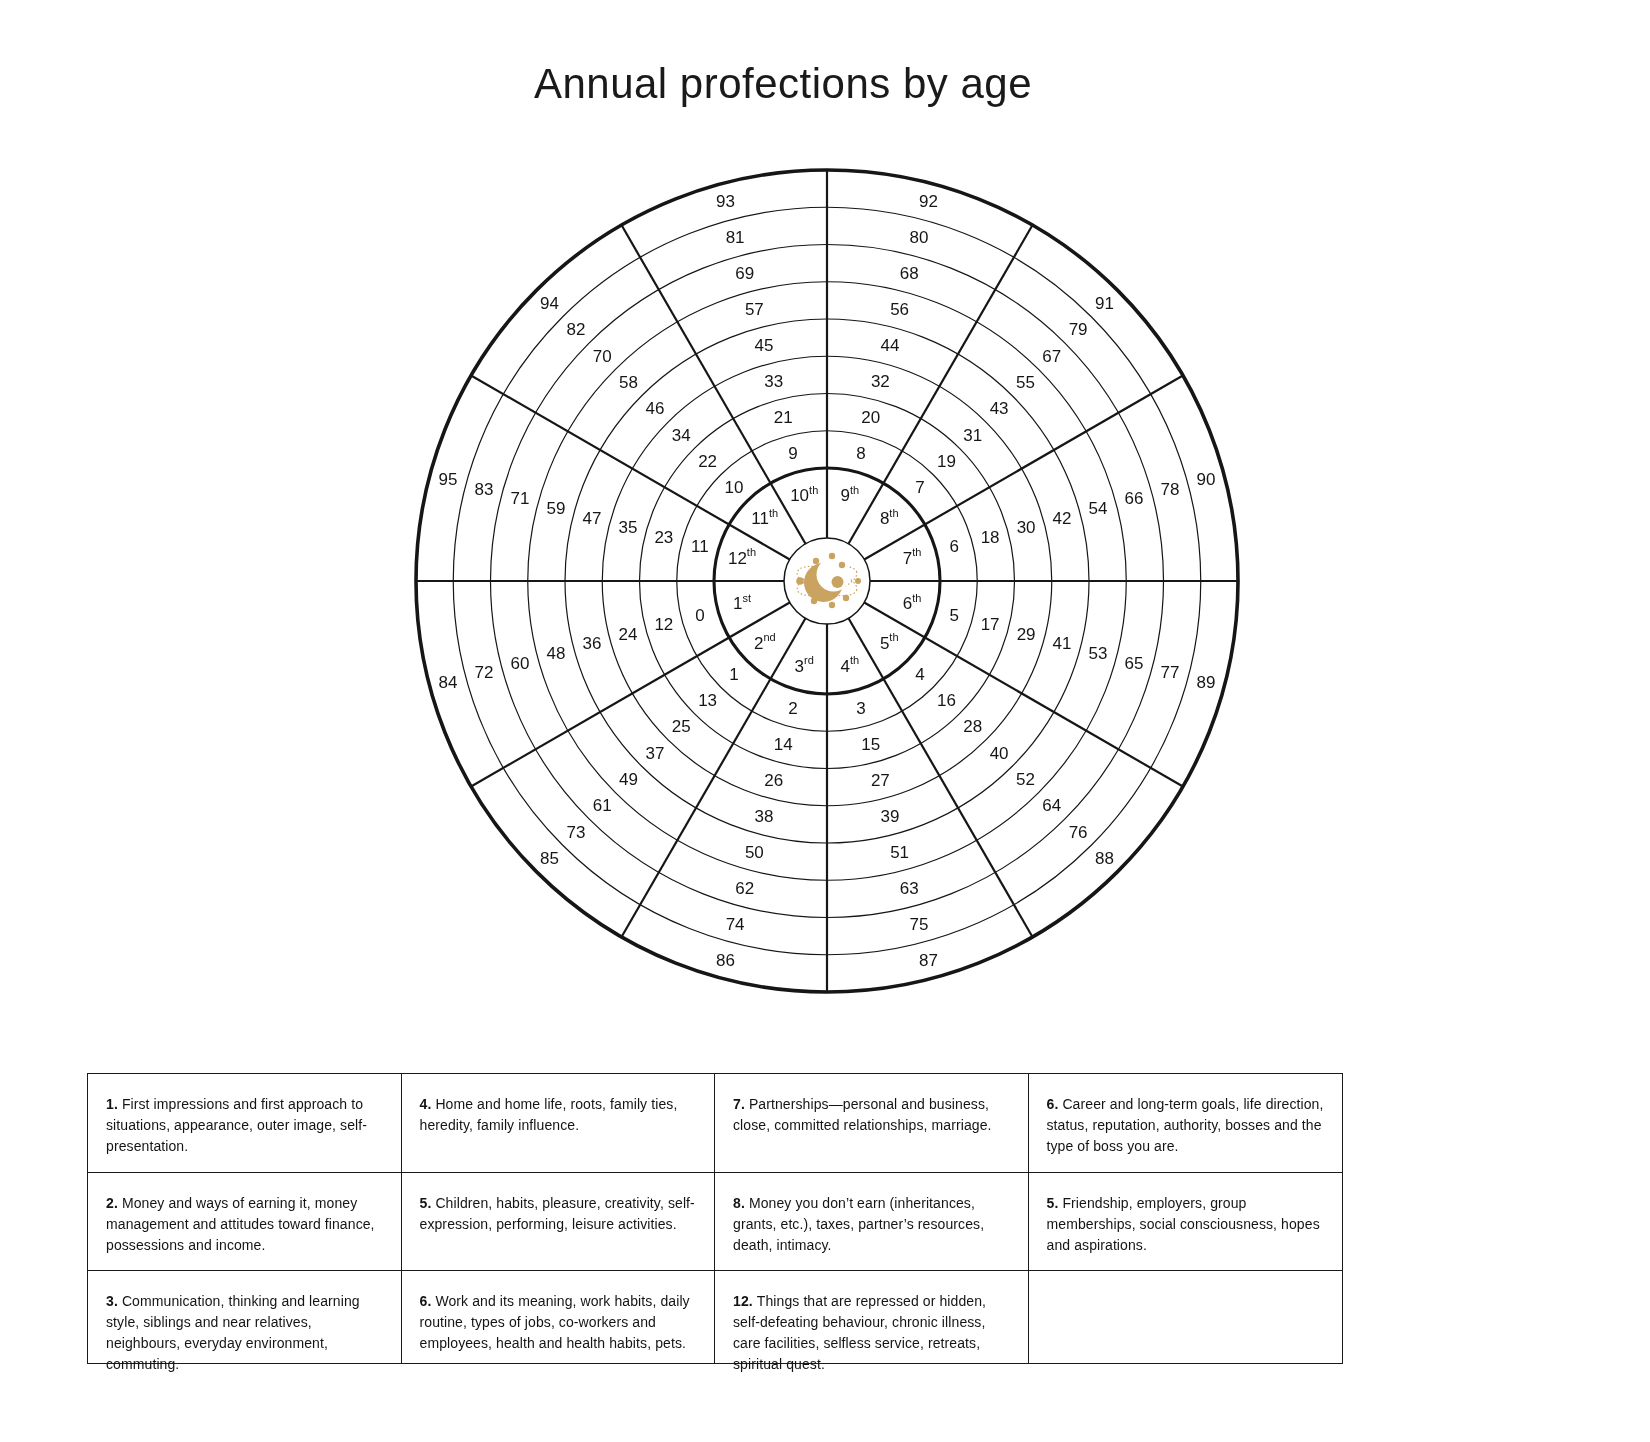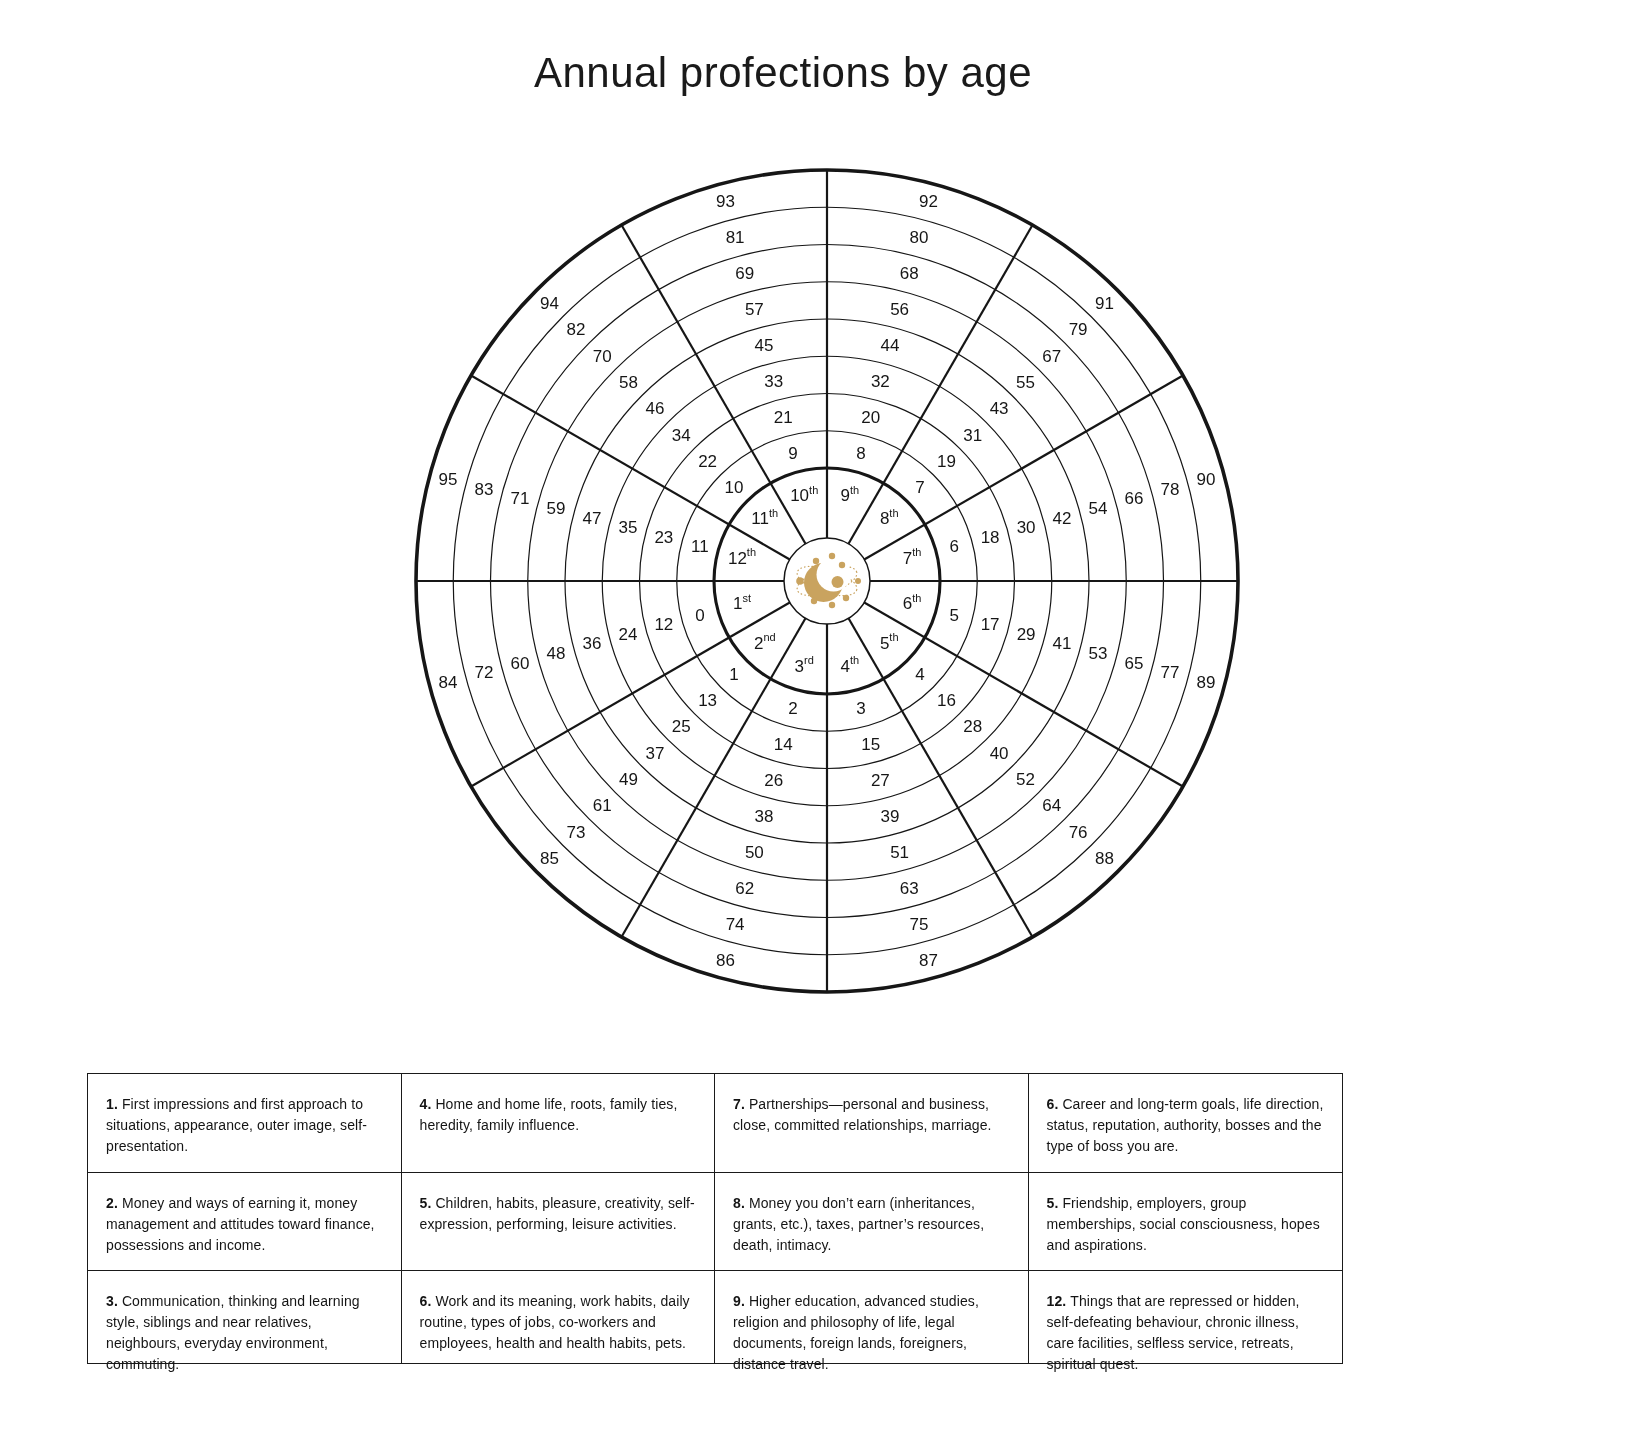--- a/index.html
+++ b/index.html
@@ -1,18 +1,18 @@
 <!DOCTYPE html>
 <html><head>
 <meta charset="utf-8">
 <style>
   html,body{margin:0;padding:0;background:#ffffff;}
   body{width:1650px;height:1442px;position:relative;overflow:hidden;
        font-family:"Liberation Sans",sans-serif;color:#111;}
-  .title{position:absolute;top:49px;left:0;width:1566px;text-align:center;
+  .title{position:absolute;top:60px;left:0;width:1566px;text-align:center;
          font-size:42px;font-weight:400;letter-spacing:.5px;color:#1a1a1a;}
   svg{position:absolute;top:0;left:0;}
   svg text{text-anchor:middle;dominant-baseline:central;fill:#161616;
            font-family:"Liberation Sans",sans-serif;}
   .age-label{font-size:17px;}
   .house-label{font-size:17px;}
   .house-sup{font-size:11px;}
   .houses-table{position:absolute;left:87px;top:1073px;width:1256px;
         display:grid;grid-template-columns:repeat(4,1fr);
         grid-template-rows:99px 98px 92px;
@@ -181,15 +181,14 @@
   <div class="cell"><b>1.</b><span>First impressions and first approach to situations, appearance, outer image, self-presentation.</span></div>
   <div class="cell"><b>4.</b><span>Home and home life, roots, family ties, heredity, family influence.</span></div>
   <div class="cell"><b>7.</b><span>Partnerships—personal and business, close, committed relationships, marriage.</span></div>
   <div class="cell"><b>6.</b><span>Career and long-term goals, life direction, status, reputation, authority, bosses and the type of boss you are.</span></div>
   <div class="cell"><b>2.</b><span>Money and ways of earning it, money management and attitudes toward finance, possessions and income.</span></div>
   <div class="cell"><b>5.</b><span>Children, habits, pleasure, creativity, self-expression, performing, leisure activities.</span></div>
   <div class="cell"><b>8.</b><span>Money you don’t earn (inheritances, grants, etc.), taxes, partner’s resources, death, intimacy.</span></div>
   <div class="cell"><b>5.</b><span>Friendship, employers, group memberships, social consciousness, hopes and aspirations.</span></div>
   <div class="cell"><b>3.</b><span>Communication, thinking and learning style, siblings and near relatives, neighbours, everyday environment, commuting.</span></div>
   <div class="cell"><b>6.</b><span>Work and its meaning, work habits, daily routine, types of jobs, co-workers and employees, health and health habits, pets.</span></div>
-  <div class="cell"><b>9.</b><span>Higher education, advanced studies, religion and philosophy of life, legal documents, foreign lands, foreigners, distance travel.</span></div>
   <div class="cell"><b>12.</b><span>Things that are repressed or hidden, self-defeating behaviour, chronic illness, care facilities, selfless service, retreats, spiritual quest.</span></div>
 </div>
 
 </body></html>

